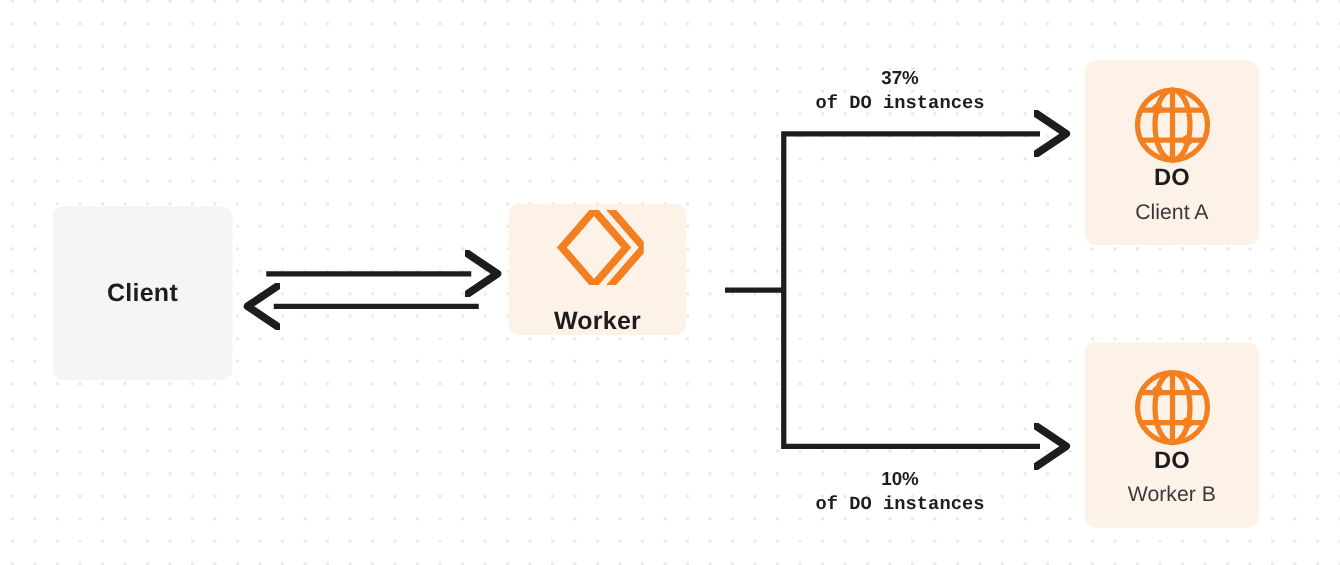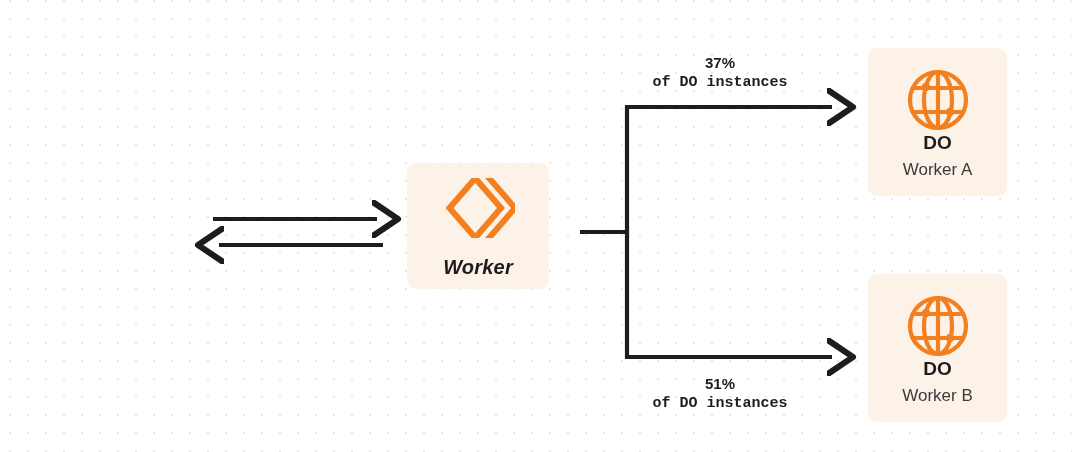--- a/index.html
+++ b/index.html
@@ -40,23 +40,22 @@
     top: 165px;
     width: 144px;
     height: 139px;
     background-color: #f4f5f7;
   }
 
   .node-worker {
     left: 407px;
     top: 163px;
     width: 142px;
-    height: 126px;
+    height: 105px;
     background-color: #fdf2e7;
-    font-style: italic;
   }
 
   .node-do-a {
     left: 868px;
     top: 48px;
     width: 139px;
     height: 148px;
     background-color: #fdf2e7;
   }
 
@@ -180,20 +179,23 @@
 
     <g>
       <path d="M 627 232 L 627 107 L 832 107" stroke="#1d1d1f" stroke-width="4.2" fill="none" stroke-linecap="butt" stroke-linejoin="miter" marker-end="url(#arrow-right)"></path>
     </g>
 
     <g>
       <path d="M 627 232 L 627 357 L 832 357" stroke="#1d1d1f" stroke-width="4.2" fill="none" stroke-linecap="butt" stroke-linejoin="miter" marker-end="url(#arrow-right)"></path>
     </g>
   </svg>
 
+  <div class="node node-client">
+    <span class="node-title">Client</span>
+  </div>
 
   <div class="node node-worker">
     <span>
       <svg class="icon-workers" viewBox="0 0 74 66" aria-hidden="true">
 
         <path d="M 30.5 3 L 38.5 3 L 12.5 33 L 38.5 63 L 30.5 63 L 4.5 33 Z" fill="#f38020"></path>
 
         <path d="M 30.0 3 L 38.0 3 L 64.0 33 L 38.0 63 L 30.0 63 L 56.0 33 Z" fill="#f38020"></path>
 
         <path d="M 44.0 3 L 52.0 3 L 78.0 33 L 52.0 63 L 44.0 63 L 70.0 33 Z" fill="#f38020"></path>
@@ -210,21 +212,21 @@
           <line x1="33" y1="5" x2="33" y2="61"></line>
           <ellipse cx="33" cy="33" rx="14" ry="28"></ellipse>
           <line x1="8" y1="21" x2="58" y2="21"></line>
           <line x1="8" y1="45" x2="58" y2="45"></line>
         </g>
         <circle cx="21" cy="20" r="4.3" fill="#f38020"></circle>
         <circle cx="45" cy="45" r="4.3" fill="#f38020"></circle>
       </svg>
     </span>
     <span class="node-title-do">DO</span>
-    <span class="node-sub">Worker A</span>
+    <span class="node-sub">Client A</span>
   </div>
 
   <div class="node node-do-b">
     <span>
       <svg class="icon-globe" viewBox="0 0 66 66" aria-hidden="true">
         <g fill="none" stroke="#f38020" stroke-width="4.2" stroke-linecap="round" stroke-linejoin="round">
           <circle cx="33" cy="33" r="28"></circle>
           <line x1="33" y1="5" x2="33" y2="61"></line>
           <ellipse cx="33" cy="33" rx="14" ry="28"></ellipse>
           <line x1="8" y1="21" x2="58" y2="21"></line>
@@ -237,17 +239,17 @@
     <span class="node-title-do">DO</span>
     <span class="node-sub">Worker B</span>
   </div>
 
   <div class="edge-label edge-label-top">
     <span class="pct">37%</span>
     <span class="desc">of DO instances</span>
   </div>
 
   <div class="edge-label edge-label-bottom">
-    <span class="pct">51%</span>
+    <span class="pct">10%</span>
     <span class="desc">of DO instances</span>
   </div>
 
 </div>
 
 </body></html>

